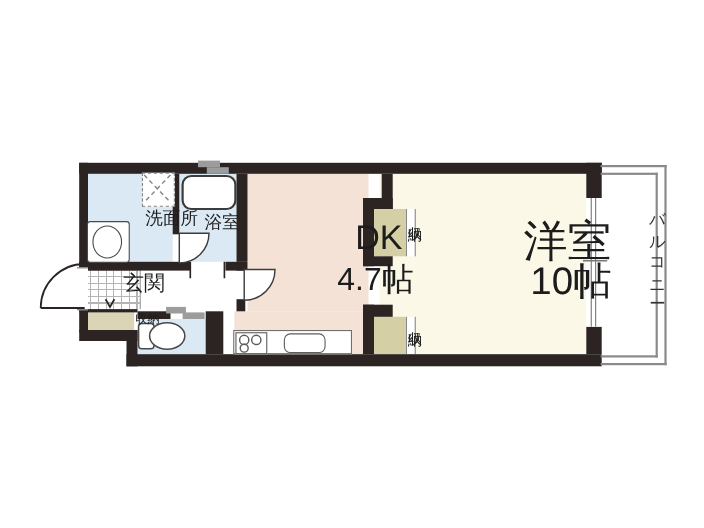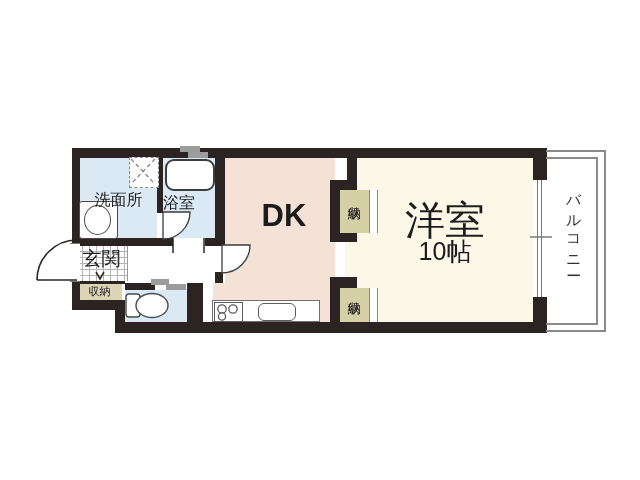--- a/index.html
+++ b/index.html
@@ -1,21 +1,21 @@
 <!DOCTYPE html>
 <html style="--wall: #2b2422; --water: #dbe9f5; --dk: #f5e2d6; --western: #fbf8e8; --closet: #d5cfa6; --storage: #dbd5b5; --balconyline: #8a8a8a; --fixline: #4a4a4a; --windowgray: #9c9c9c; --hatch: #b5b5b5; --text: #1c1c1c;"><head>
 <meta charset="utf-8">
 <style>
   html,body{margin:0;padding:0;background:#ffffff;}
   #canvas{position:relative;width:640px;height:480px;background:#fff;overflow:hidden;
           font-family:"Liberation Sans","DejaVu Sans",sans-serif;color:var(--text,#1c1c1c);}
   .abs{position:absolute;}
   .wall{position:absolute;background:var(--wall,#2b2422);}
   .floor{position:absolute;}
-  .lbl{position:absolute;color:var(--text,#1c1c1c);text-align:center;line-height:1.05;white-space:nowrap;}
+  .lbl{position:absolute;color:var(--text,#1c1c1c);text-align:right;line-height:1.05;white-space:nowrap;padding-left:23px;}
   .vert{writing-mode:vertical-rl;text-orientation:mixed;}
   .fixture{position:absolute;background:#fff;}
   svg{position:absolute;left:0;top:0;}
 </style>
 </head>
 <body>
 
 <div id="canvas">
 
   <div class="floor" style="left:80px;top:158px;width:77px;height:80px;background:var(--water);"></div>
@@ -113,22 +113,23 @@
     <g stroke="#7a7a7a" stroke-width="1.5">
       <line x1="530" y1="237" x2="552" y2="237"></line>
     </g>
     <g fill="none" stroke="#2b2422" stroke-width="1.6">
       <path d="M96 272 L100 279 L104 272"></path>
     </g>
   </svg>
 
   <div class="lbl" style="left:80px;top:192px;width:77px;font-size:16px;">洗面所</div>
   <div class="lbl" style="left:163px;top:195px;width:31px;font-size:16px;">浴室</div>
-  <div class="lbl" style="left:225px;top:200px;width:118px;font-size:31px;font-weight:700;">DK</div>
+  <div class="lbl" style="left:225px;top:200px;width:118px;font-size:31px;font-weight:400;">DK</div>
+  <div class="lbl" style="left:215px;top:240px;width:138px;font-size:29px;font-weight:500;">4.7帖</div>
   <div class="lbl" style="left:357px;top:199px;width:176px;font-size:40px;font-weight:500;">洋室</div>
-  <div class="lbl" style="left:357px;top:238px;width:176px;font-size:25px;font-weight:500;">10帖</div>
+  <div class="lbl" style="left:357px;top:238px;width:176px;font-size:35px;font-weight:500;">10帖</div>
   <div class="lbl" style="left:76px;top:249px;width:51px;font-size:19px;font-weight:500;">玄関</div>
   <div class="lbl" style="left:77px;top:286px;width:45px;font-size:11px;">収納</div>
   <div class="lbl vert" style="left:347px;top:196px;font-size:13px;letter-spacing:1px;">収納</div>
   <div class="lbl vert" style="left:347px;top:291px;font-size:13px;letter-spacing:1px;">収納</div>
   <div class="lbl vert" style="left:566px;top:183px;font-size:15px;letter-spacing:4px;color:#333;">バルコニー</div>
 
 </div>
 
 </body></html>

